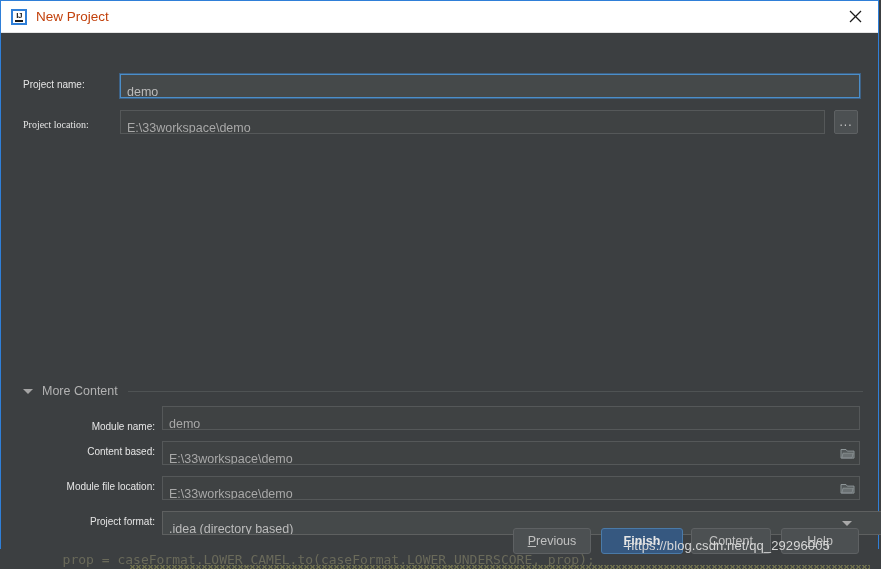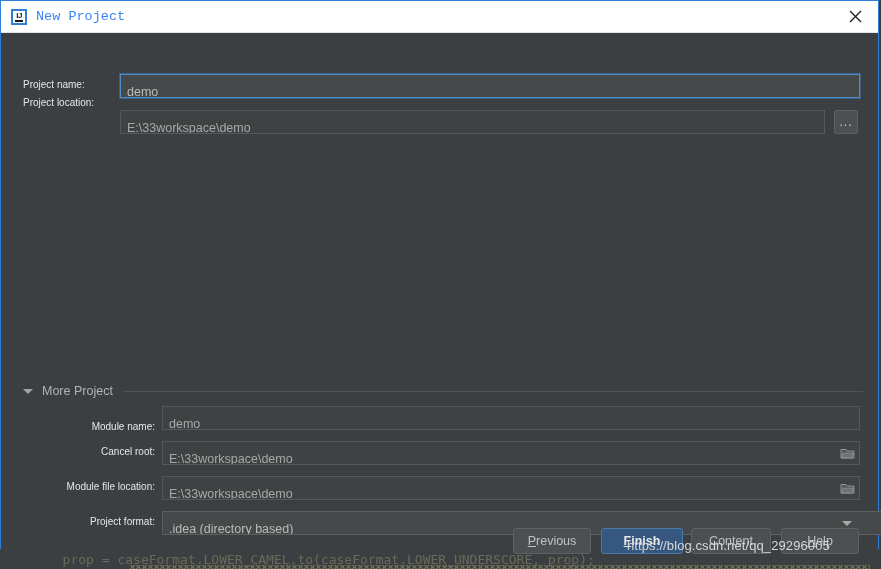--- a/index.html
+++ b/index.html
@@ -104,22 +104,22 @@
   #app-icon::after {
     content: "";
     position: absolute;
     left: 2px; right: 2px;
     bottom: 1px;
     height: 2px;
     background: #1a1a1a;
   }
   #window-title {
     font-size: 13.5px;
-    color: #3b82f6;
-    font-family: Liberation Mono, monospace;
+    color: #c2410c;
+    font-family: Liberation Sans, sans-serif;
   }
   #close-button {
     position: absolute;
     right: 0; top: 0;
     width: 46px; height: 31px;
     display: flex;
     align-items: center;
     justify-content: center;
     cursor: pointer;
   }
@@ -315,36 +315,36 @@
         <line x1="12" y1="1" x2="1" y2="12" stroke="#1b1b1b" stroke-width="1.3"></line>
       </svg>
     </div>
   </div>
 
   <div id="dialog-body">
 
     <div class="label" style="left:22px; top:46px;">Project name:</div>
     <div class="field focused" style="left:119px; top:41px; width:740px;">demo</div>
 
-    <div class="label" style="left:22px; top:64px;">Project location:</div>
+    <div class="label" style="left:22px; top:86px;font-family:Liberation Serif, serif;">Project location:</div>
     <div class="field readonly" style="left:119px; top:77px; width:705px;">E:\33workspace\demo</div>
     <div class="ellipsis-btn" style="left:833px; top:77px;">
       <span>...</span>
     </div>
 
     <div id="more-settings">
       <span class="tri"></span>
-      <span class="ms-label">More Project</span>
+      <span class="ms-label">More Content</span>
       <span class="ms-rule"></span>
     </div>
 
     <div class="label right" style="left:0px; top:378px; width:154px;margin-top:10px;">Module name:</div>
     <div class="field readonly" style="left:161px; top:373px; width:698px;">demo</div>
 
-    <div class="label right" style="left:0px; top:413px; width:154px;">Cancel root:</div>
+    <div class="label right" style="left:0px; top:413px; width:154px;">Content based:</div>
     <div class="field readonly" style="left:161px; top:408px; width:698px;">E:\33workspace\demo</div>
     <div class="folder-btn" style="left:835px; top:409px;">
       <svg width="15" height="13" viewBox="0 0 15 13" aria-hidden="true">
         <path d="M1 2.5h5l1.3 1.6H14v7H1z" fill="#53585a" stroke="#8e9698" stroke-width="1"></path>
         <path d="M3 6.2h10.2L12 10.8H1.8z" fill="#6b7173" stroke="#8e9698" stroke-width="0.8"></path>
       </svg>
     </div>
 
     <div class="label right" style="left:0px; top:448px; width:154px;">Module file location:</div>
     <div class="field readonly" style="left:161px; top:443px; width:698px;">E:\33workspace\demo</div>

